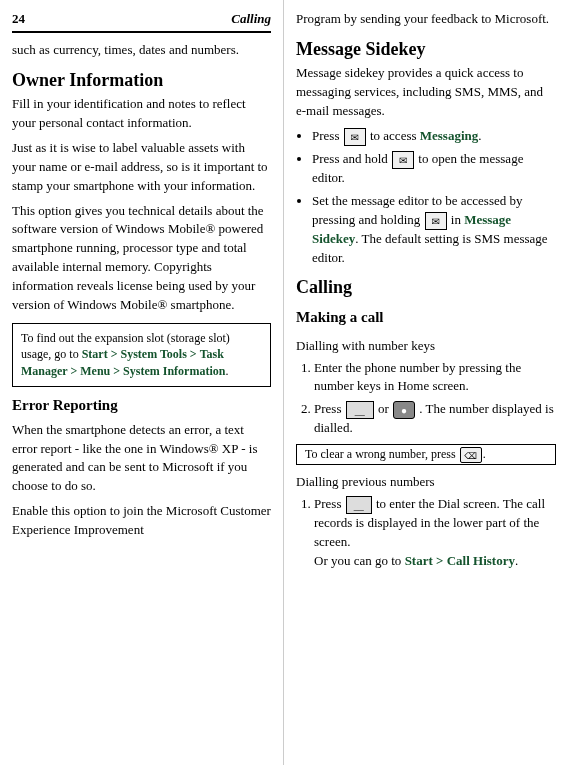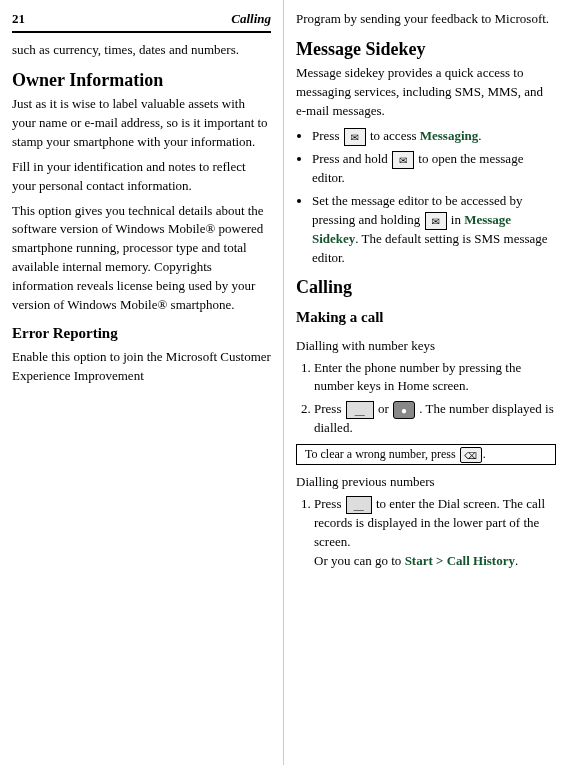--- a/index.html
+++ b/index.html
@@ -149,34 +149,40 @@
     }
   </style>
 </head>
 <body>
 
 <div class="page">
 
   <div class="column column-left">
 
     <div class="header-bar">
-      <span class="page-num">21</span>
+      <span class="page-num">24</span>
       <span class="chapter-title">Calling</span>
     </div>
 
     <p>such as currency, times, dates and numbers.</p>
 
     <h2 class="section-heading">Owner Information</h2>
+    <p>Fill in your identification and notes to reflect your personal contact information.</p>
     <p>Just as it is wise to label valuable assets with your name or e-mail address, so is it important to stamp your smartphone with your information.</p>
-    <p>Fill in your identification and notes to reflect your personal contact information.</p>
 
     <p>This option gives you technical details about the software version of Windows Mobile® powered smartphone running, processor type and total available internal memory. Copyrights information reveals license being used by your version of Windows Mobile® smartphone.</p>
 
+    <div class="note-box">
+      <span>To find out the expansion slot (storage slot) usage, go to</span>
+      <span class="green-link"> Start &gt; System Tools &gt;</span>
+      <span class="green-link"> Task Manager &gt; Menu &gt; System Information</span><span>.</span>
+    </div>
 
     <h3 class="sub-heading">Error Reporting</h3>
+    <p>When the smartphone detects an error, a text error report - like the one in Windows® XP - is generated and can be sent to Microsoft if you choose to do so.</p>
 
     <p>Enable this option to join the Microsoft Customer Experience Improvement</p>
   </div>
 
   <div class="column column-right">
     <p>Program by sending your feedback to Microsoft.</p>
 
     <h2 class="section-heading">Message Sidekey</h2>
     <p>Message sidekey provides a quick access to messaging services, including SMS, MMS, and e-mail messages.</p>
 

